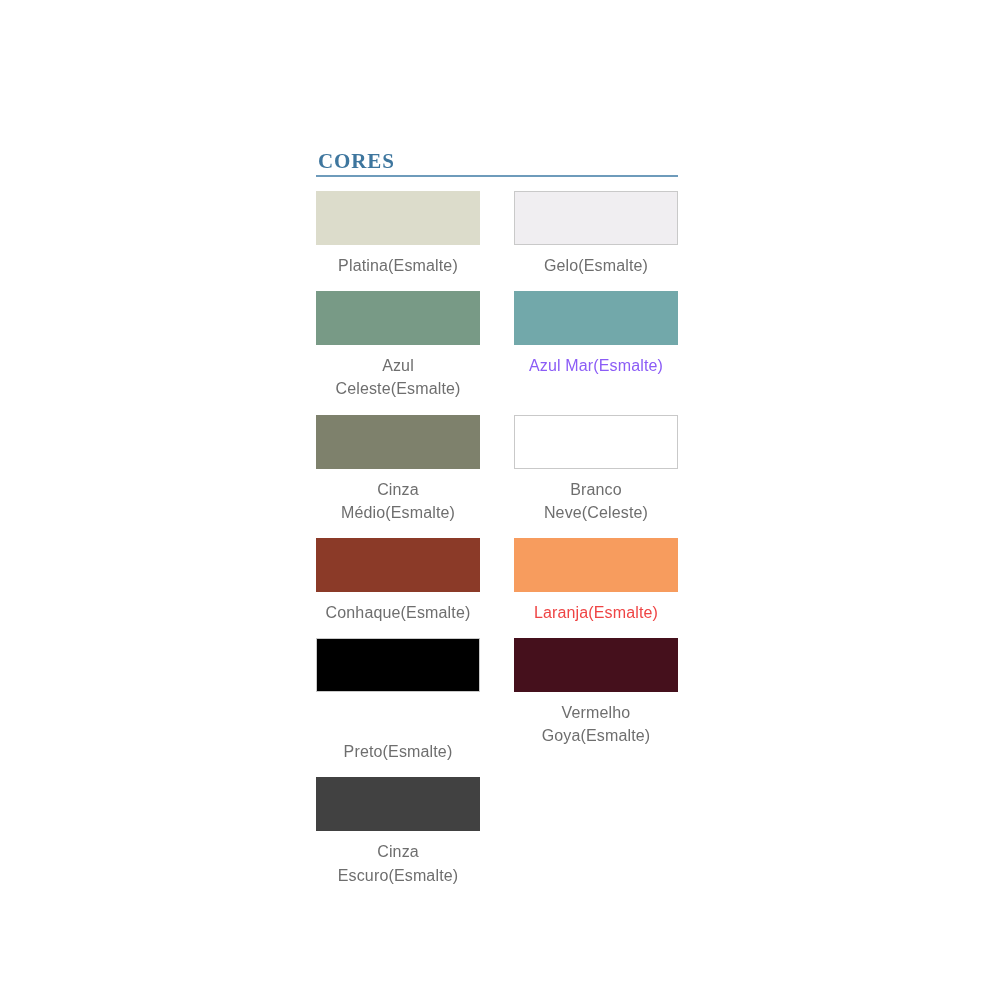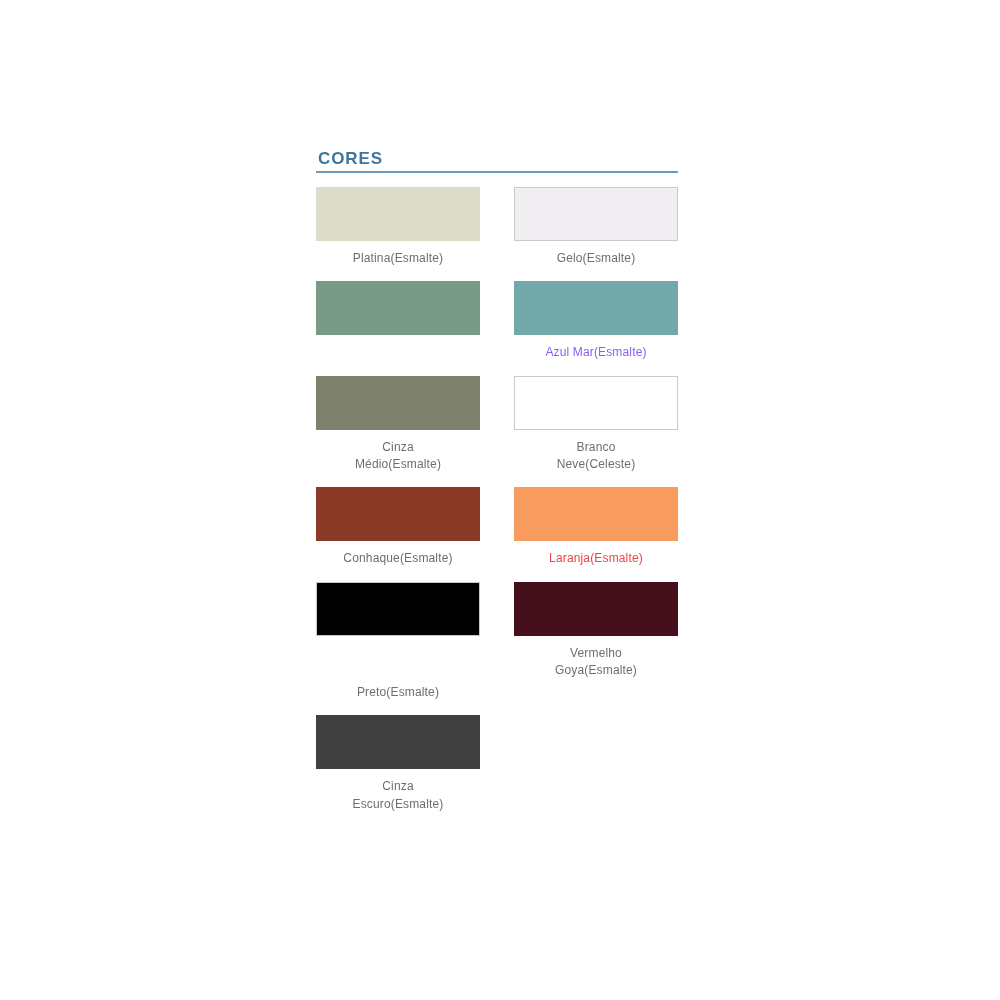--- a/index.html
+++ b/index.html
@@ -24,28 +24,28 @@
 
   
   .color-section {
     position: absolute;
     left: 316px;
     top: 150px;
     width: 362px;
   }
 
   .section-title {
-    font-size: 17px;
+    font-size: 21px;
     font-weight: bold;
     letter-spacing: 0.9px;
     color: #3e769e;
     line-height: 1.05;
     margin: 0;
     padding: 0 0 3px 2px;
-    font-family: Liberation Sans, sans-serif;
+    font-family: Liberation Serif, serif;
   }
 
   .section-rule {
     width: 100%;
     height: 2px;
     background: #6e9bbb;
     margin: 0 0 14px 0;
   }
 
   
@@ -70,21 +70,21 @@
     height: 54px;
     box-sizing: border-box;
   }
 
   .swatch-chip.bordered {
     border: 1px solid #c9c9c9;
   }
 
   .swatch-label {
     margin-top: 9px;
-    font-size: 12px;
+    font-size: 16px;
     line-height: 1.45;
     color: #6e6e6e;
     text-align: center;
     letter-spacing: 0.15px;
     white-space: pre-line;
     font-family: "Liberation Sans", sans-serif;
   }
 </style>
 </head>
 <body style="background: rgb(255, 255, 255);">
@@ -102,20 +102,22 @@
     <div class="swatch-cell">
           <div class="swatch-chip" style="background-color: rgb(220, 220, 203);"></div>
           <div class="swatch-label" style="color: rgb(110, 110, 110);">Platina(Esmalte)</div>
         </div>
         <div class="swatch-cell">
           <div class="swatch-chip bordered" style="background-color: rgb(240, 238, 241);"></div>
           <div class="swatch-label" style="color: rgb(110, 110, 110);">Gelo(Esmalte)</div>
         </div>
         <div class="swatch-cell">
           <div class="swatch-chip" style="background-color: rgb(120, 154, 134);"></div>
+          <div class="swatch-label" style="color: rgb(110, 110, 110);">Azul
+Celeste(Esmalte)</div>
         </div>
         <div class="swatch-cell">
           <div class="swatch-chip" style="background-color: rgb(114, 168, 170);"></div>
           <div class="swatch-label" style="color: #8b5cf6;">Azul Mar(Esmalte)</div>
         </div>
         <div class="swatch-cell">
           <div class="swatch-chip" style="background-color: rgb(126, 129, 108);"></div>
           <div class="swatch-label" style="color: rgb(110, 110, 110);">Cinza
 Médio(Esmalte)</div>
         </div>

